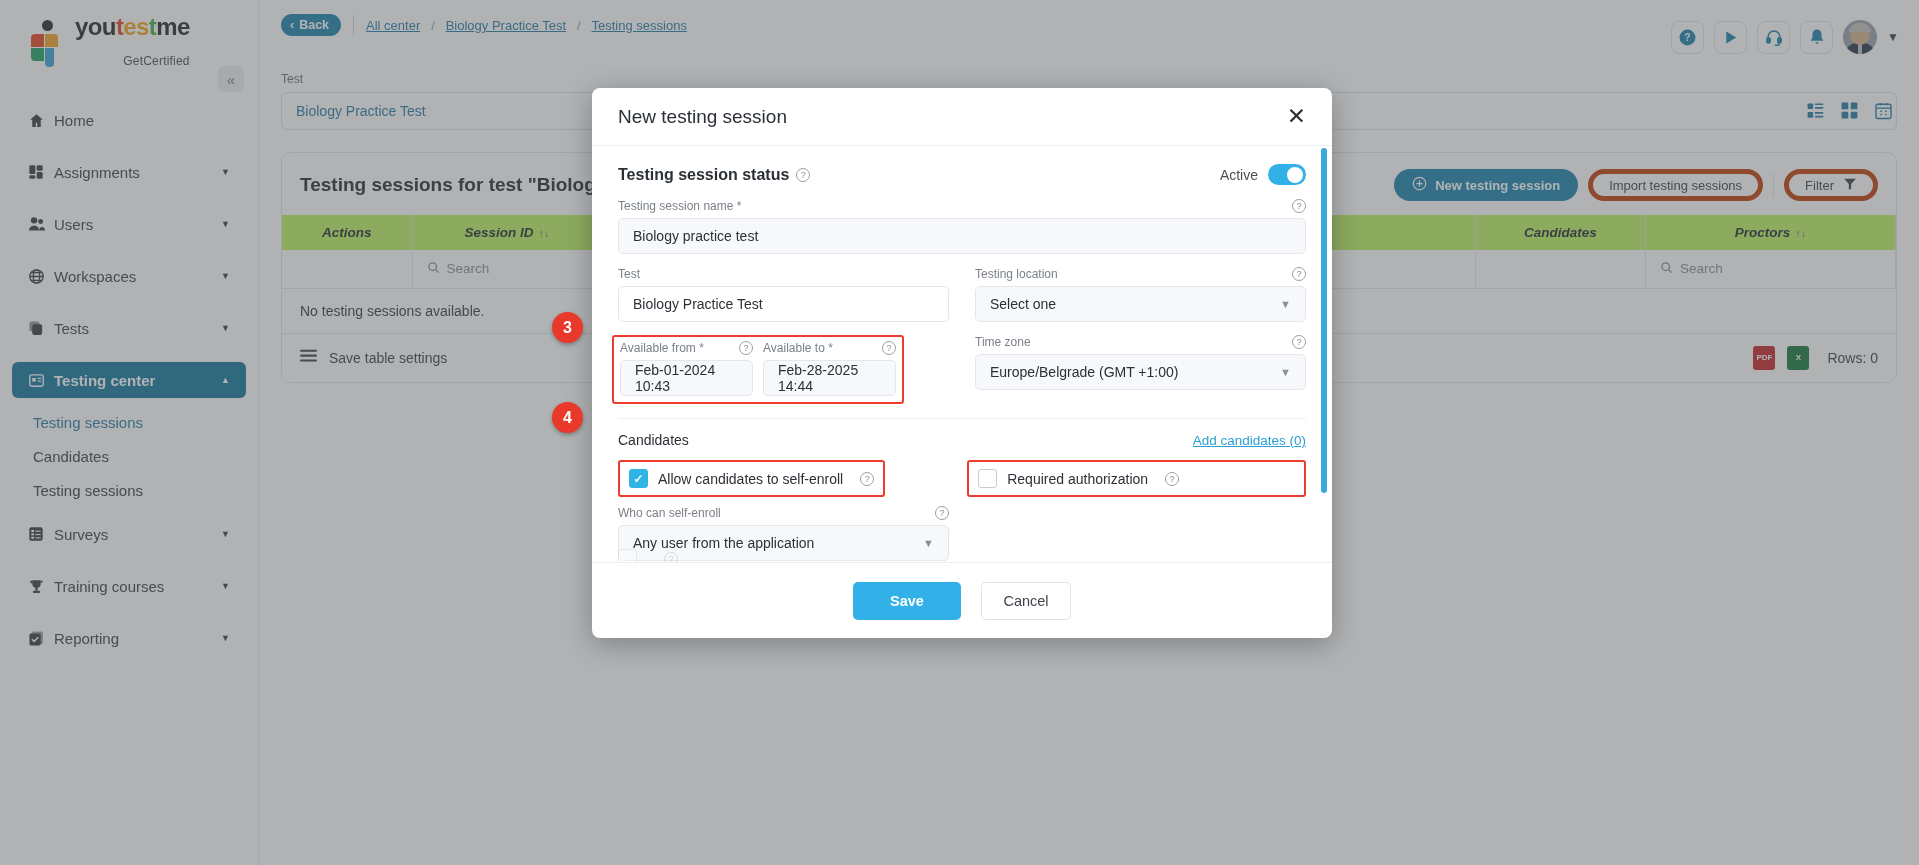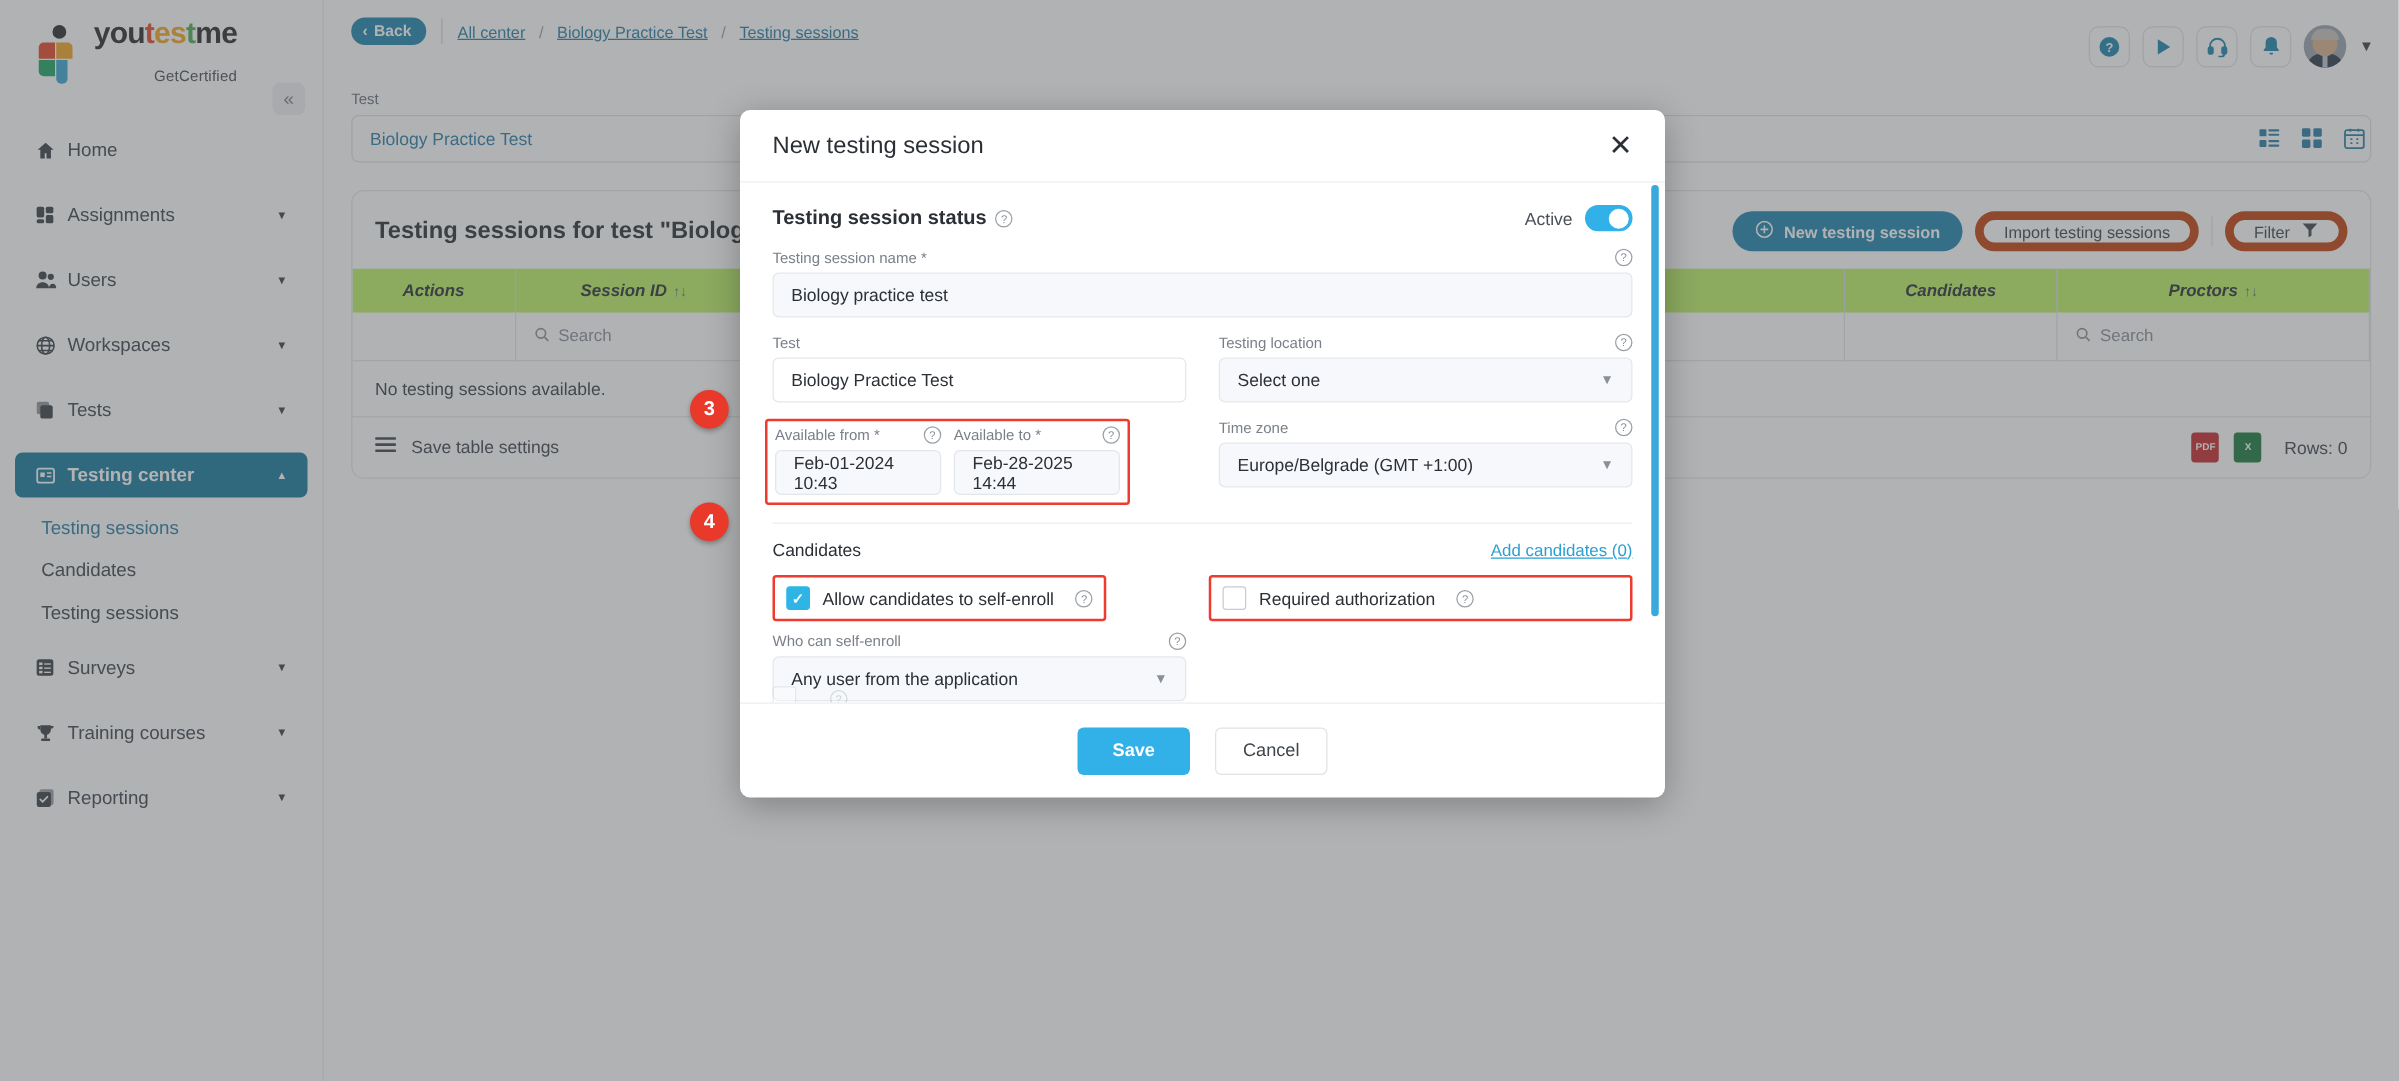--- a/index.html
+++ b/index.html
@@ -94,39 +94,39 @@
     margin-top:22px; border:1px solid #e4e7ea; border-radius:10px; background:#fff;
     overflow:hidden;
   }
   .panel-head { display:flex; align-items:center; padding:16px 18px 14px 18px; }
   .panel-title { font-size:19px; font-weight:700; color:#2b3036; flex:1; }
   .btn-primary {
     background:#1f85ad; color:#fff; border-radius:18px; height:32px;
     display:flex; align-items:center; gap:8px; padding:0 18px; font-size:13px; font-weight:700; cursor:pointer;
   }
   .btn-ghost {
-    border:7px solid #c2410c; border-radius:18px; height:32px; background:#fff;
+    border:5px solid #c2410c; border-radius:18px; height:32px; background:#fff;
     display:flex; align-items:center; padding:0 16px; font-size:13px; color:#3f454b; cursor:pointer;
   }
   .vsep { width:1px; height:24px; background:#e4e7ea; margin:0 10px; }
 
   table.grid { width:100%; border-collapse:collapse; }
   table.grid th {
     background:#bef264; color:#2b3036; font-size:13.5px; font-weight:700;
     padding:10px 14px; text-align:center; border-right:1px solid #dadde0; white-space:nowrap;font-style:italic;
   }
   table.grid th .sort { color:#6b7178; font-size:11px; margin-left:5px; }
   table.grid td.srch {
     border-right:1px solid #e4e7ea; border-bottom:1px solid #e4e7ea;
     padding:8px 14px; color:#8a9098; font-size:13.5px; height:38px;
   }
   .srch-in { display:flex; align-items:flex-start; gap:7px; }
   .empty-row td { padding:14px 18px; font-size:14px; color:#3a3f44; border-bottom:1px solid #e4e7ea; }
   .panel-foot { display:flex; align-items:center; padding:12px 18px; background:#fff; }
-  .save-ts { display:flex; gap:12px; font-size:14px; color:#3f454b; cursor:pointer; }
+  .save-ts { display:flex; align-items:center; gap:12px; font-size:14px; color:#3f454b; cursor:pointer; }
   .foot-right { margin-left:auto; display:flex; align-items:center; gap:12px; }
   .pdf-ic, .xls-ic { width:22px; height:24px; border-radius:3px; position:relative; cursor:pointer;
                      font-size:8px; font-weight:700; color:#fff; display:flex; align-items:center; justify-content:center; }
   .pdf-ic { background:#c62828; }
   .xls-ic { background:#1b7a3e; }
   .rows-lbl { font-size:14px; color:#3f454b; margin-left:6px; }
 
   .view-icons { position:absolute; right:22px; top:96px; display:flex; gap:6px; }
   .vi { width:28px; height:28px; display:flex; align-items:center; justify-content:center; color:#2b7fa6; cursor:pointer;}
 
@@ -182,21 +182,21 @@
          display:flex; align-items:center; justify-content:center; cursor:pointer; }
   .chk.on { background:#2eb5e5; border-color:#2eb5e5; color:#fff; font-size:12px; font-weight:700; }
   .chk-txt { font-size:14px; color:#2b3036; }
   .chk-wrap { padding:7px 9px; display:inline-flex; align-items:center; }
 
   .modal-scroll { position:absolute; right:5px; top:2px; width:6px; height:430px; }
   .modal-scroll .track { width:6px; height:100%; background:#fff; border-radius:3px; }
   .modal-scroll .thumb { position:absolute; top:0; width:6px; height:345px; background:#39a9dd; border-radius:3px; }
 
   .modal-foot { height:76px; border-top:1px solid #eceef1; display:flex; align-items:center; justify-content:center; gap:20px; }
-  .btn-save { background:#32b0e8; color:#fff; width:90px; height:38px; border-radius:5px;
+  .btn-save { background:#32b0e8; color:#fff; width:108px; height:38px; border-radius:5px;
               display:flex; align-items:center; justify-content:center; font-size:14.5px; font-weight:700; cursor:pointer; }
   .btn-cancel { background:#fff; border:1px solid #dfe3e8; color:#3f454b; width:90px; height:38px; border-radius:5px;
               display:flex; align-items:center; justify-content:center; font-size:14.5px; cursor:pointer; }
 
   
   .step {
     position:absolute; width:31px; height:31px; border-radius:50%; background:#e8392b;
     color:#fff; font-size:16px; font-weight:700; display:flex; align-items:center; justify-content:center;
     box-shadow:0 2px 4px rgba(0,0,0,.3);
   }

